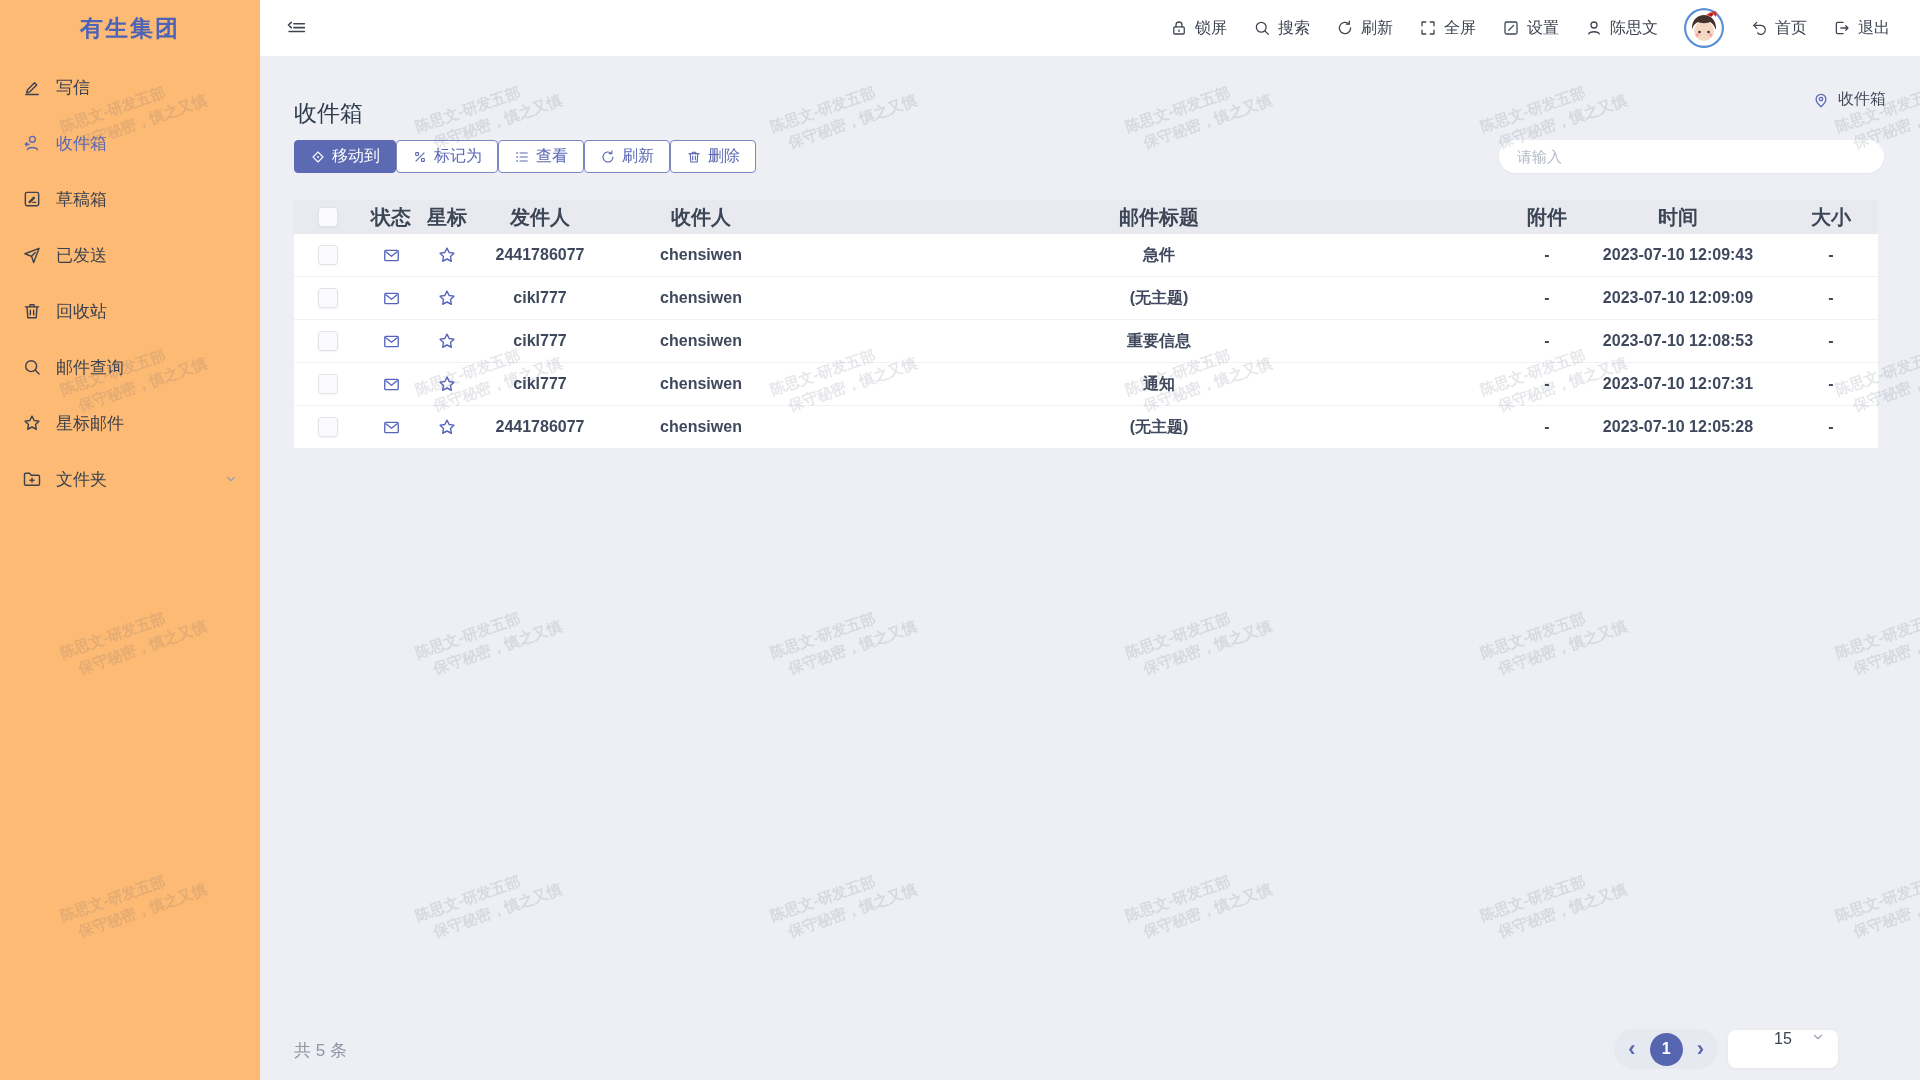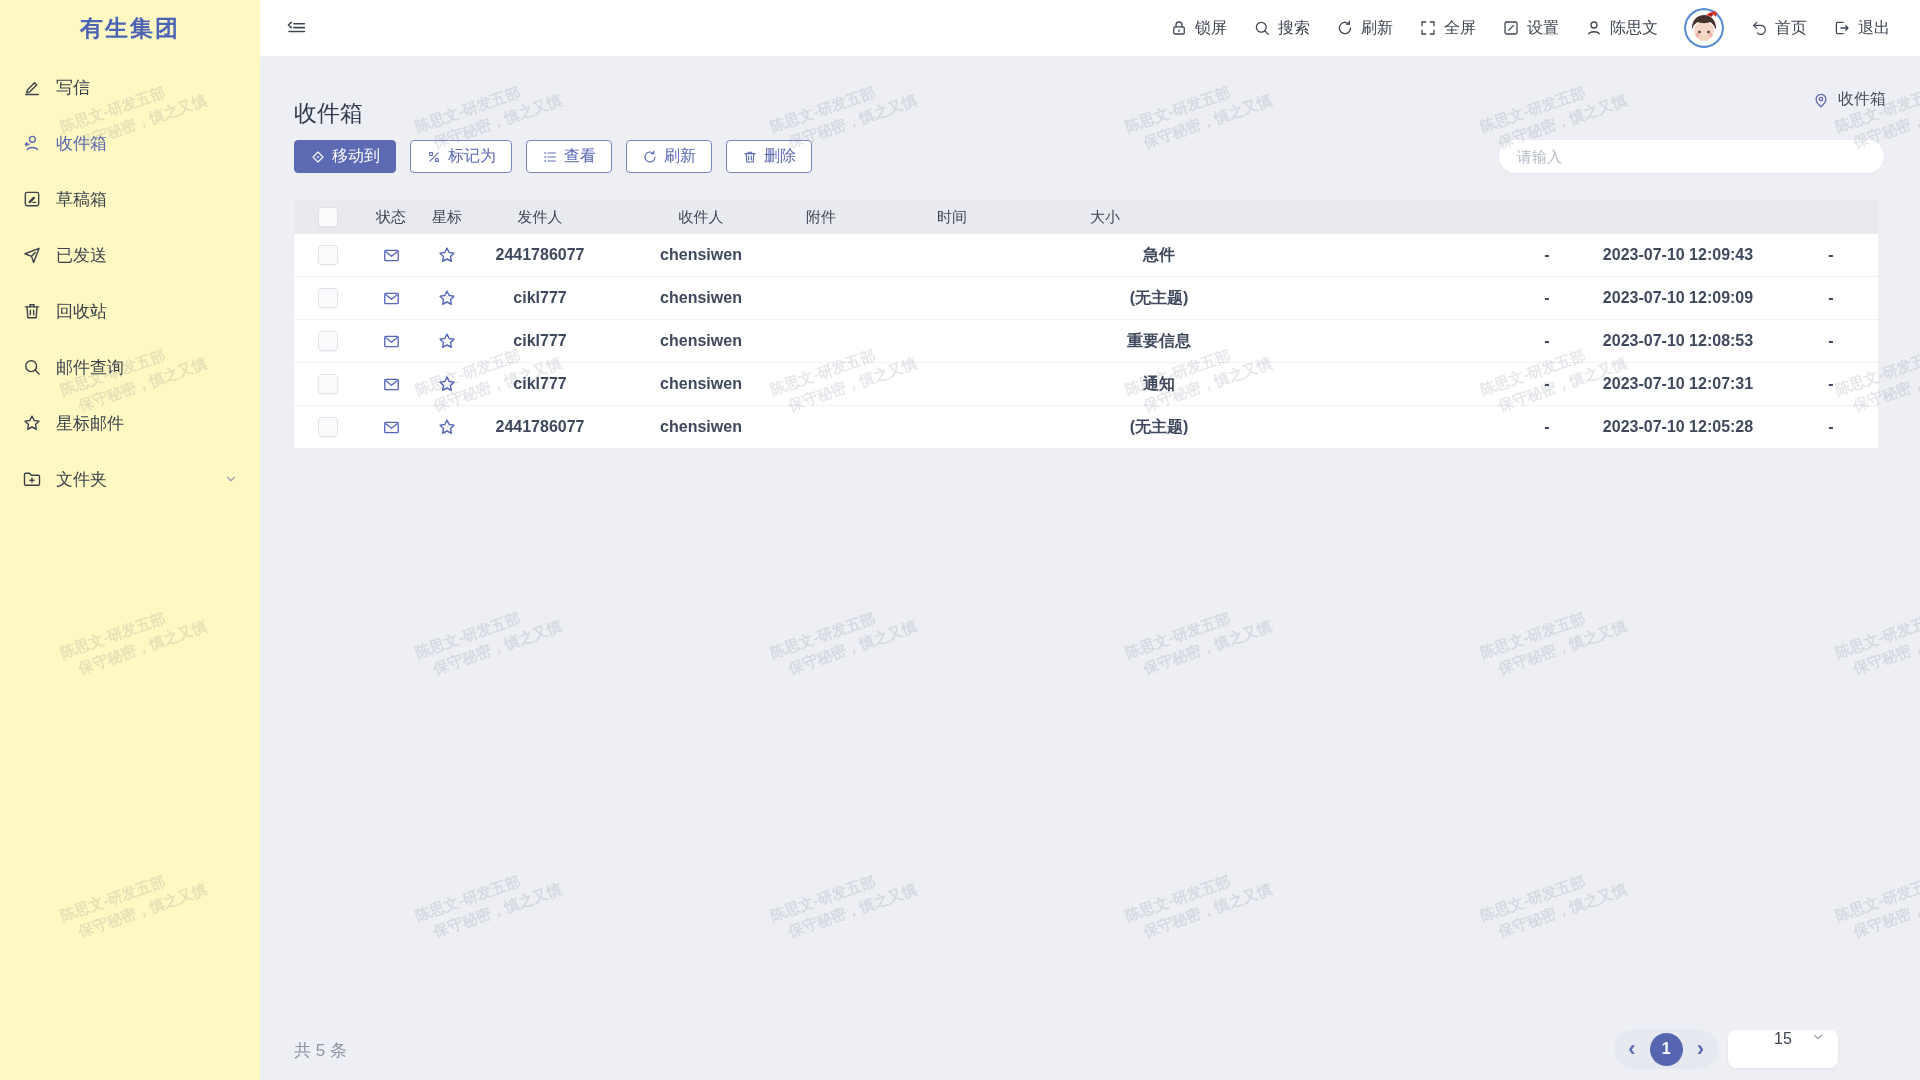--- a/index.html
+++ b/index.html
@@ -1,19 +1,19 @@
 <!DOCTYPE html>
 <html><head>
 <meta charset="utf-8">
 <style>
   html,body{margin:0;padding:0;}
   .screen{position:relative;width:1920px;height:1080px;background:#edeff4;overflow:hidden;
           font-family:"Liberation Sans","DejaVu Sans",sans-serif;-webkit-font-smoothing:antialiased;}
   
-  .sidebar{position:absolute;left:0;top:0;width:260px;height:1080px;background:#fef9c3;z-index:2;}
+  .sidebar{position:absolute;left:0;top:0;width:260px;height:1080px;background:#fdba74;z-index:2;}
   .logo{height:57px;display:flex;align-items:center;justify-content:center;
         font-size:23px;font-weight:700;color:#4d63b6;letter-spacing:2px;}
   .nav{margin-top:2px;}
   .nav-item{height:56px;display:flex;align-items:center;gap:14px;padding:0 22px;cursor:pointer;
             font-size:17px;color:#3c424d;}
   .nav-item svg{width:20px;height:20px;flex:none;}
   .nav-item.active{color:#5c69b3;}
   .nav-item .chev{margin-left:auto;color:#99a0ad;}
   .nav-item .chev svg{width:14px;height:14px;}
   
@@ -25,35 +25,35 @@
   .topbar-right{display:flex;align-items:center;gap:26px;}
   .tb-item{display:flex;align-items:center;gap:7px;color:#3e4550;font-size:16px;cursor:pointer;white-space:nowrap;}
   .tb-item svg{width:18px;height:18px;flex:none;}
   .avatar{width:40px;height:40px;border-radius:50%;overflow:hidden;cursor:pointer;flex:none;}
   
   .content{position:absolute;left:260px;top:57px;width:1660px;height:1023px;z-index:1;}
   .page-title{position:absolute;left:34px;top:26px;font-size:23px;font-weight:500;color:#313b4e;}
   .breadcrumb{position:absolute;right:34px;top:32px;display:flex;align-items:center;gap:8px;
               font-size:16px;color:#434b5a;}
   .breadcrumb svg{width:18px;height:18px;color:#5c69b3;}
-  .toolbar{position:absolute;left:34px;top:83px;display:flex;gap:14px;}
+  .toolbar{position:absolute;left:34px;top:83px;display:flex;gap:0;}
   .btn{height:33px;padding:0 15px;border-radius:4px;font-size:16px;display:flex;align-items:center;gap:6px;
        cursor:pointer;box-sizing:border-box;white-space:nowrap;}
   .btn svg{width:16px;height:16px;}
   .btn.primary{background:#5c69b3;border:1px solid #5c69b3;color:#ffffff;}
   .btn.ghost{background:#ffffff;border:1px solid #7b86c2;color:#5c69b3;}
   .search-input{position:absolute;right:36px;top:83px;width:385px;height:33px;border:none;outline:none;
                 border-radius:17px;background:#ffffff;padding:0 18px;font-size:15px;color:#333;
                 box-sizing:border-box;box-shadow:0 1px 2px rgba(31,35,41,.05);
                 font-family:"Liberation Sans","DejaVu Sans",sans-serif;}
   .search-input::placeholder{color:#b4bac6;}
   
   .mail-table{position:absolute;left:34px;top:143px;width:1584px;}
   .thead{display:flex;height:34px;background:#e8eaef;align-items:center;}
-  .thead .cell{font-weight:400;color:#3d4656;font-size:15px;}
+  .thead .cell{font-weight:700;color:#3d4656;font-size:20px;}
   .trow{display:flex;height:42px;background:#ffffff;align-items:center;border-bottom:1px solid #f1f2f6;}
   .trow .cell{font-weight:700;color:#3f485c;font-size:16px;}
   .cell{display:flex;align-items:center;justify-content:center;flex:none;box-sizing:border-box;}
   .c0{width:68px}.c1{width:58px}.c2{width:54px}.c3{width:132px}.c4{width:190px}
   .c5{width:726px}.c6{width:50px}.c7{width:212px}.c8{width:94px}
   .checkbox{width:18px;height:18px;border-radius:4px;background:#fbfbfd;border:1px solid #e0e3ea;
             box-shadow:0 1px 2px rgba(0,0,0,.05);cursor:pointer;}
   .mail-ic svg{width:19px;height:19px;color:#5565bb;}
   .star-ic svg{width:20px;height:20px;color:#5565bb;cursor:pointer;}
   
@@ -306,20 +306,21 @@
 
     <div class="mail-table">
       <div class="thead">
         <div class="cell c0">
             <span class="checkbox"></span>
           </div>
         <div class="cell c1">状态</div>
         <div class="cell c2">星标</div>
         <div class="cell c3">发件人</div>
         <div class="cell c4">收件人</div>
+        <div class="cell c5">邮件标题</div>
         <div class="cell c6">附件</div>
         <div class="cell c7">时间</div>
         <div class="cell c8">大小</div>
       </div>
       <div id="table-body">
           <div class="trow">
             <div class="cell c0">
               <span class="checkbox"></span>
             </div>
             <div class="cell c1 mail-ic">

